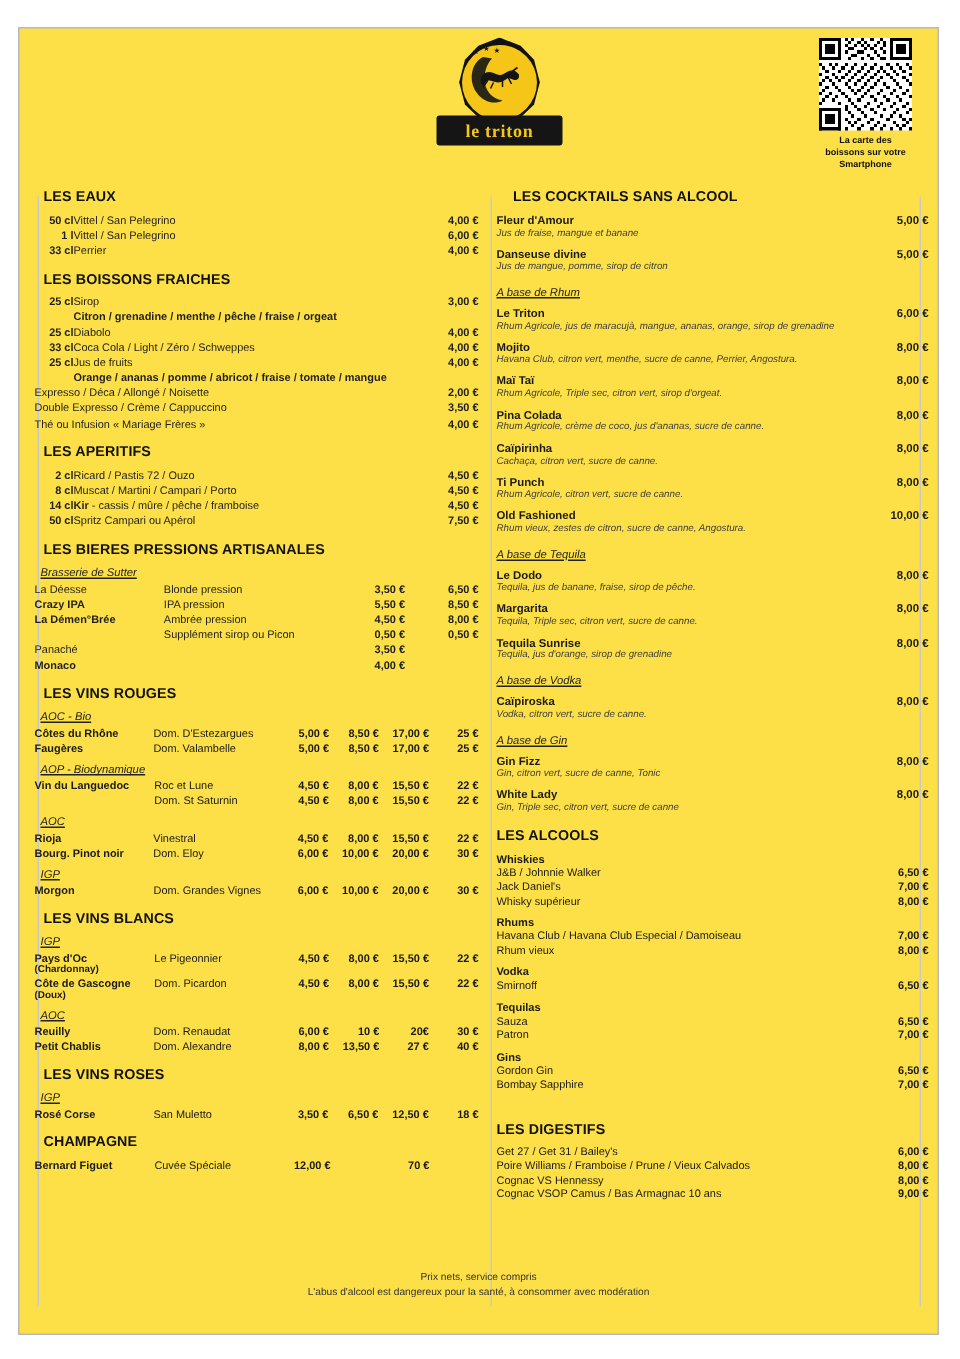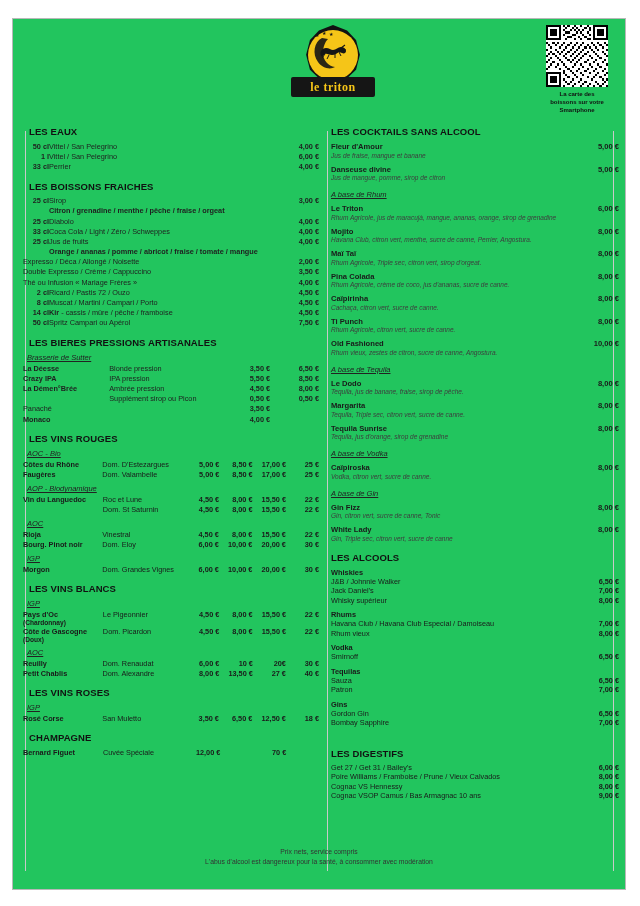--- a/index.html
+++ b/index.html
@@ -9,21 +9,21 @@
     font-family:"Liberation Sans", sans-serif;
     color:#1a1a1a;
     overflow:hidden;
   }
   .page{
     position:absolute;
     left:12px;top:18px;
     width:614px;height:872px;
     border:1px solid #b8b8b8;
     box-sizing:border-box;
-    background:#22c55e;
+    background:#fde047;
   }
   
   .header{position:relative;height:98px;}
   .logo{
     position:absolute;left:278px;top:6px;
     width:84px;height:82px;
   }
   .logo-shield{
     position:absolute;left:10px;top:0;width:64px;height:62px;
     background:#111;
@@ -425,20 +425,21 @@
               <td class="name" colspan="2">Double Expresso / Crème / Cappuccino</td>
               <td class="price">3,50 €</td>
             </tr>
             <tr>
               <td class="name" colspan="2">Thé ou Infusion « Mariage Frères »</td>
               <td class="price">4,00 €</td>
             </tr>
           </tbody>
       </table>
 
+      <h2 class="sec">LES APERITIFS</h2>
       <table class="items">
         <tbody id="t-aperitifs">
             <tr>
               <td class="vol">2 cl</td>
               <td class="name">Ricard / Pastis 72 / Ouzo</td>
               <td class="price">4,50 €</td>
             </tr>
             <tr>
               <td class="vol">8 cl</td>
               <td class="name">Muscat / Martini / Campari / Porto</td>
@@ -455,21 +456,21 @@
               <td class="price">7,50 €</td>
             </tr>
           </tbody>
       </table>
 
       <h2 class="sec">LES BIERES PRESSIONS ARTISANALES</h2>
       <div class="subsec">Brasserie de Sutter</div>
       <table class="items">
         <tbody id="t-bieres">
             <tr>
-              <td class="" style="font-weight: bold; width: 74px;">La Déesse</td>
+              <td class="" style="font-weight: normal; width: 74px;">La Déesse</td>
               <td class="" style="width: 104px;">Blonde pression</td>
               <td class="price" style="width: 34px;">3,50 €</td>
               <td class="price" style="width: 34px; padding-left: 8px;">6,50 €</td>
             </tr>
             <tr>
               <td class="" style="font-weight: bold; width: 74px;">Crazy IPA</td>
               <td class="" style="width: 104px;">IPA pression</td>
               <td class="price" style="width: 34px;">5,50 €</td>
               <td class="price" style="width: 34px; padding-left: 8px;">8,50 €</td>
             </tr>
@@ -653,21 +654,21 @@
               <td class="w-p"></td>
               <td class="w-p">70 €</td>
               <td class="w-p"></td>
             </tr>
           </tbody>
       </table>
     </div>
 
     <div class="col col-right">
 
-      <h2 class="sec" style="margin-left:0;">LES COCKTAILS SANS ALCOOL</h2>
+      <h2 class="sec" style="margin-left:11px;">LES COCKTAILS SANS ALCOOL</h2>
       <div id="c-sansalcool">
           <div class="ck">
             <span class="ck-name">Fleur d'Amour</span>
             <span class="ck-price">5,00 €</span>
           </div>
           <div class="ck-desc">Jus de fraise, mangue et banane</div>
           <div class="ck">
             <span class="ck-name">Danseuse divine</span>
             <span class="ck-price">5,00 €</span>
           </div>

